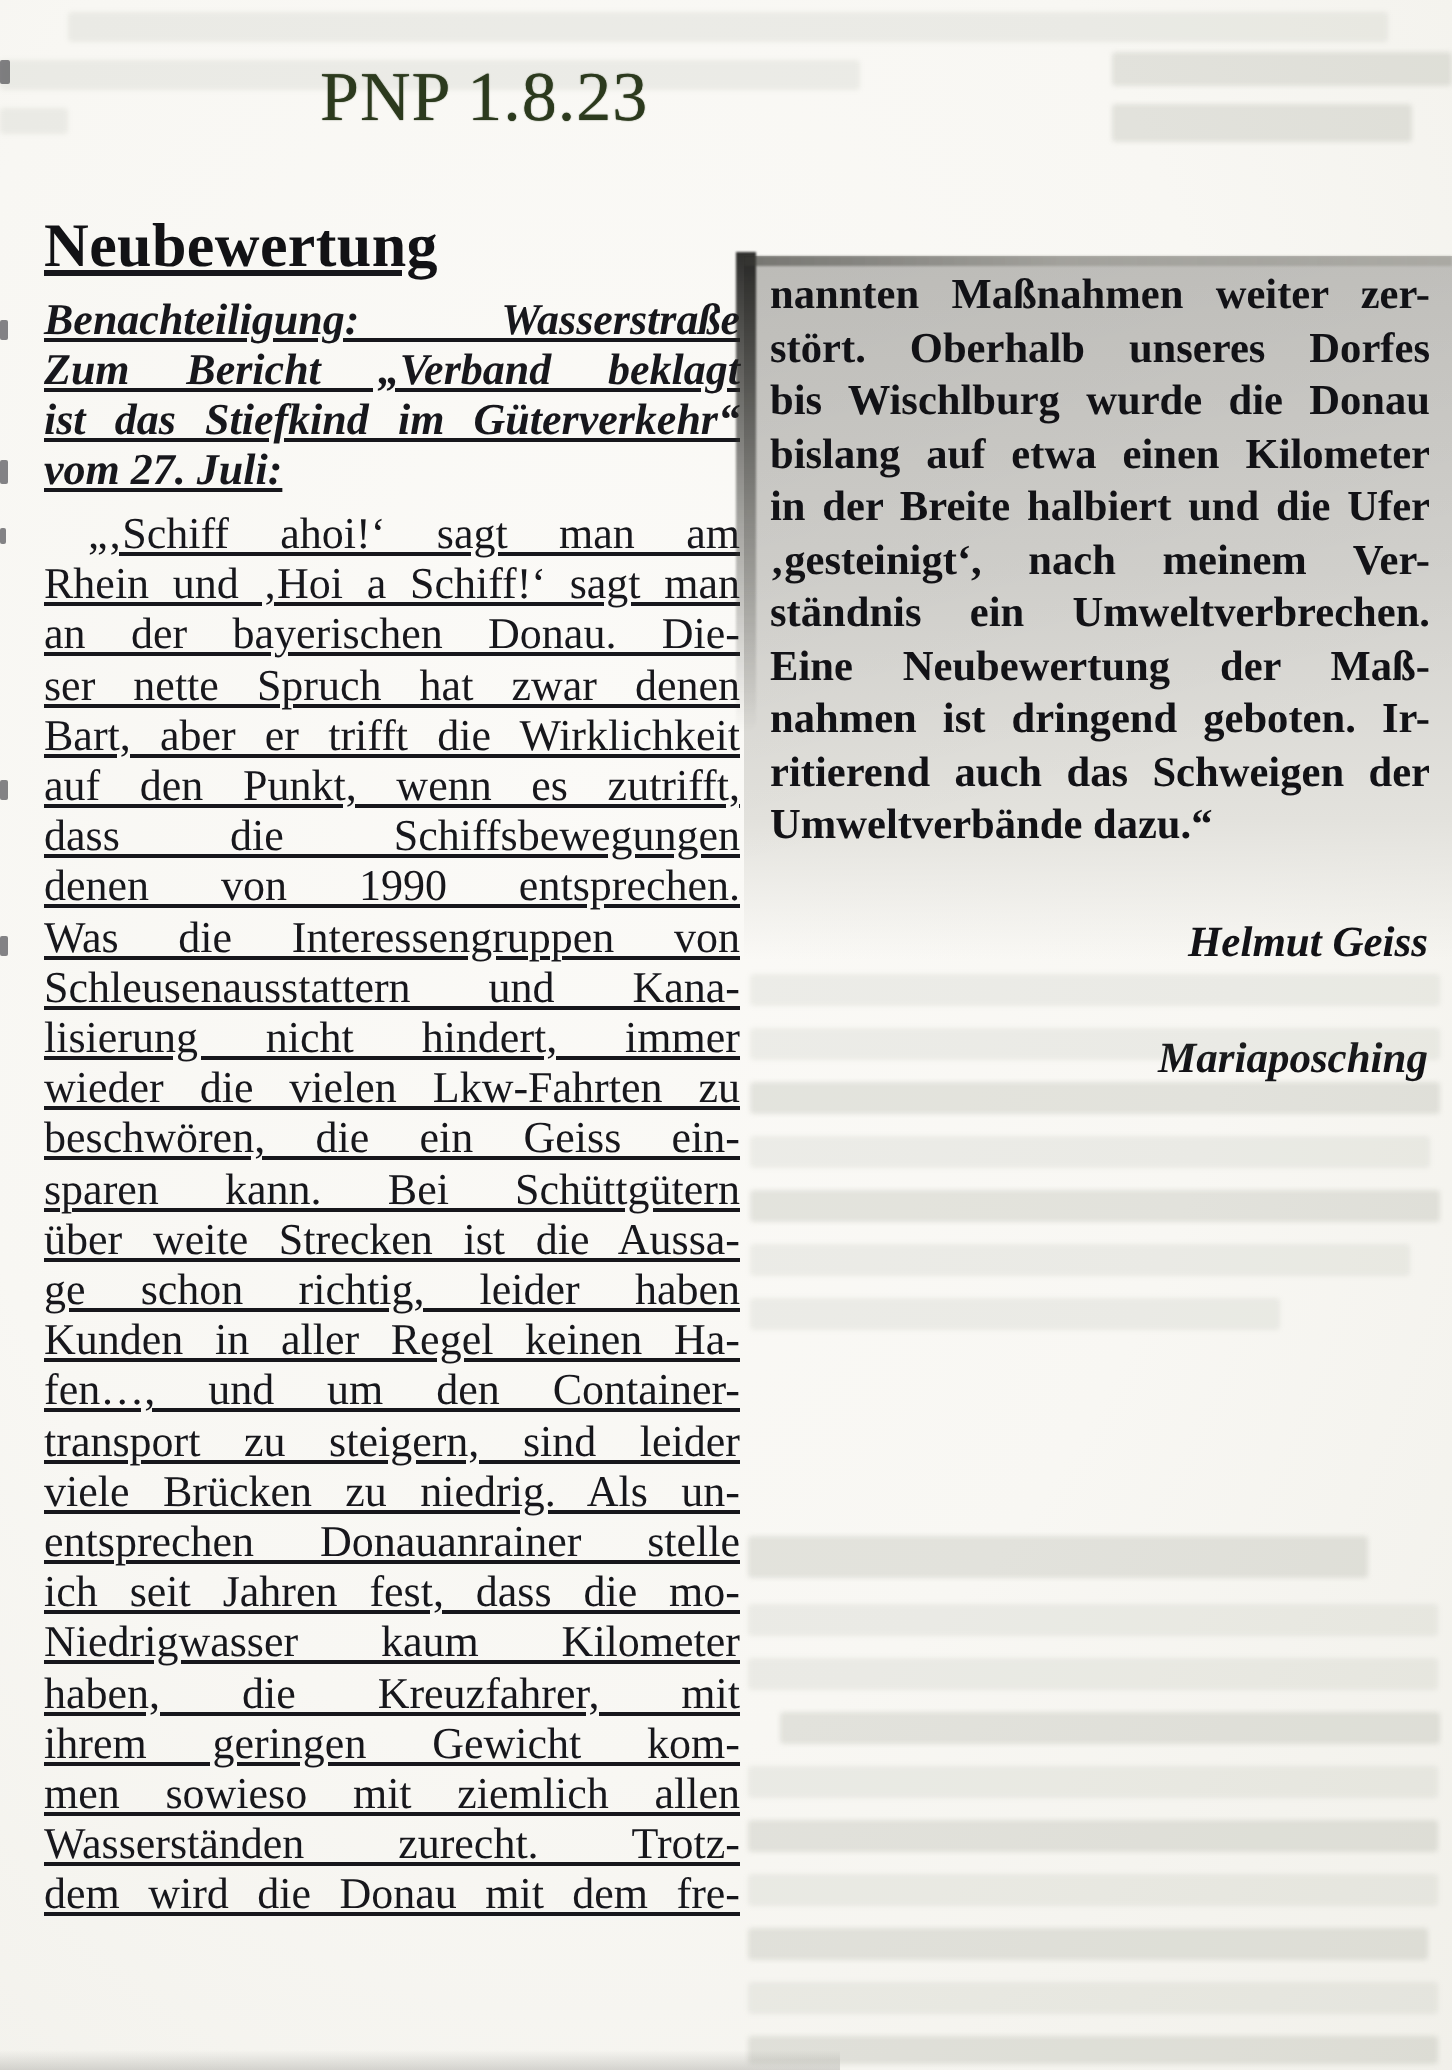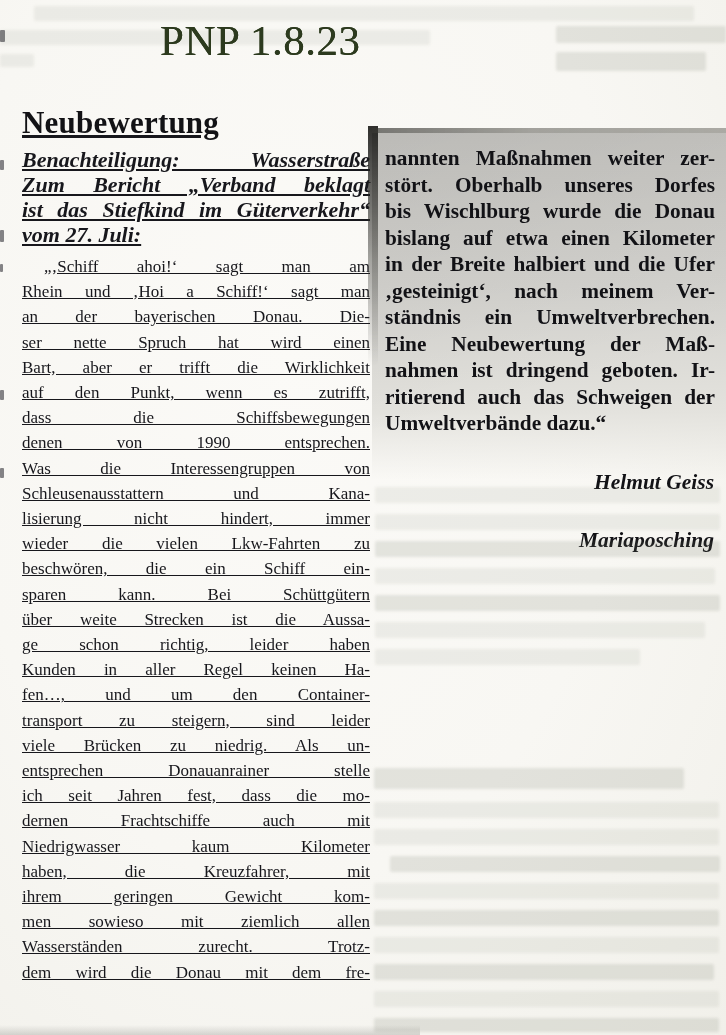--- a/index.html
+++ b/index.html
@@ -9,34 +9,34 @@
     margin:0 auto;
     background:
       radial-gradient(ellipse at 40% 35%, #fbfaf7 0%, #f8f7f3 55%, #f1f0ea 100%);
     overflow:hidden;
     font-family:"Liberation Serif","DejaVu Serif",serif;
     color:#17171c;
   }
 
   
   .masthead {
-    position:absolute; left:160px; top:16px;
-    font-size:43px; letter-spacing:0.5px;
+    position:absolute; left:160px; top:29px;
+    font-size:35px; letter-spacing:0.5px;
     color:#2c3a1e;
     text-shadow:0 0 0.6px #2c3a1e;
   }
 
   
   .left-col { position:absolute; left:22px; top:106px; width:348px;text-decoration:underline; }
   .headline {
     font-size:31px; font-weight:bold; color:#121215;
     letter-spacing:0.2px; margin:0 0 7px 0; line-height:34px;
   }
   .intro-lines { font-weight:bold; font-style:italic; font-size:22px; line-height:25px; }
-  .left-lines  { margin-top:7px; font-size:17px; line-height:25.2px; }
+  .left-lines  { margin-top:7px; font-size:22px; line-height:25.2px; }
 
   .jline { text-align:justify; text-align-last:justify; }
   .intro-lines .jline:last-child { text-align:right; text-align-last:left; }
   .left-lines .jline:first-child { text-indent:22px; }
 
   
   .clipping {
     position:absolute; left:372px; top:128px; width:354px; height:352px;
     background:
       linear-gradient(165deg, rgba(0,0,0,0.06), rgba(0,0,0,0) 70%),
@@ -46,21 +46,21 @@
     content:""; position:absolute; left:-4px; top:-2px; width:10px; height:240px;
     background:linear-gradient(to bottom, rgba(25,25,23,0.9), rgba(55,55,50,0.45) 55%, rgba(80,80,72,0) 100%);
     border-radius:0 0 5px 5px; filter:blur(0.5px);
   }
   .clipping::after { 
     content:""; position:absolute; left:0; right:0; top:0; height:5px;
     background:linear-gradient(to right, rgba(60,60,55,0.55), rgba(130,129,122,0.45) 45%, rgba(150,149,141,0.5));
     filter:blur(0.6px);
   }
   .right-lines {
-    padding:17px 11px 0 13px;
+    padding:6px 11px 0 13px;
     font-weight:bold; font-size:21.3px; line-height:26.5px; color:#121216;
   }
   .right-lines .jline:last-child { text-align:right; text-align-last:left; }
   .sig-lines { padding:0 12px 0 0; }
   .sigline {
     text-align:right; font-weight:bold; font-style:italic;
     font-size:21.5px; line-height:26.5px; color:#121216;margin-top:32px;
   }
 
   
@@ -93,40 +93,39 @@
     <div class="intro-lines">
         <div class="jline">Benachteiligung: Wasserstraße</div>
         <div class="jline">Zum Bericht „Verband beklagt</div>
         <div class="jline">ist das Stiefkind im Güterverkehr“</div>
         <div class="jline">vom 27. Juli:</div>
       </div>
     <div class="left-lines">
         <div class="jline">„‚Schiff ahoi!‘ sagt man am</div>
         <div class="jline">Rhein und ‚Hoi a Schiff!‘ sagt man</div>
         <div class="jline">an der bayerischen Donau. Die-</div>
-        <div class="jline">ser nette Spruch hat wird einen</div>
+        <div class="jline">ser nette Spruch hat zwar denen</div>
         <div class="jline">Bart, aber er trifft die Wirklichkeit</div>
         <div class="jline">auf den Punkt, wenn es zutrifft,</div>
         <div class="jline">dass die Schiffsbewegungen</div>
         <div class="jline">denen von 1990 entsprechen.</div>
         <div class="jline">Was die Interessengruppen von</div>
         <div class="jline">Schleusenausstattern und Kana-</div>
         <div class="jline">lisierung nicht hindert, immer</div>
         <div class="jline">wieder die vielen Lkw-Fahrten zu</div>
-        <div class="jline">beschwören, die ein Schiff ein-</div>
+        <div class="jline">beschwören, die ein Geiss ein-</div>
         <div class="jline">sparen kann. Bei Schüttgütern</div>
         <div class="jline">über weite Strecken ist die Aussa-</div>
         <div class="jline">ge schon richtig, leider haben</div>
         <div class="jline">Kunden in aller Regel keinen Ha-</div>
         <div class="jline">fen…, und um den Container-</div>
         <div class="jline">transport zu steigern, sind leider</div>
         <div class="jline">viele Brücken zu niedrig. Als un-</div>
         <div class="jline">entsprechen Donauanrainer stelle</div>
         <div class="jline">ich seit Jahren fest, dass die mo-</div>
-        <div class="jline">dernen Frachtschiffe auch mit</div>
         <div class="jline">Niedrigwasser kaum Kilometer</div>
         <div class="jline">haben, die Kreuzfahrer, mit</div>
         <div class="jline">ihrem geringen Gewicht kom-</div>
         <div class="jline">men sowieso mit ziemlich allen</div>
         <div class="jline">Wasserständen zurecht. Trotz-</div>
         <div class="jline">dem wird die Donau mit dem fre-</div>
       </div>
   </div>
 
   <div class="clipping">

